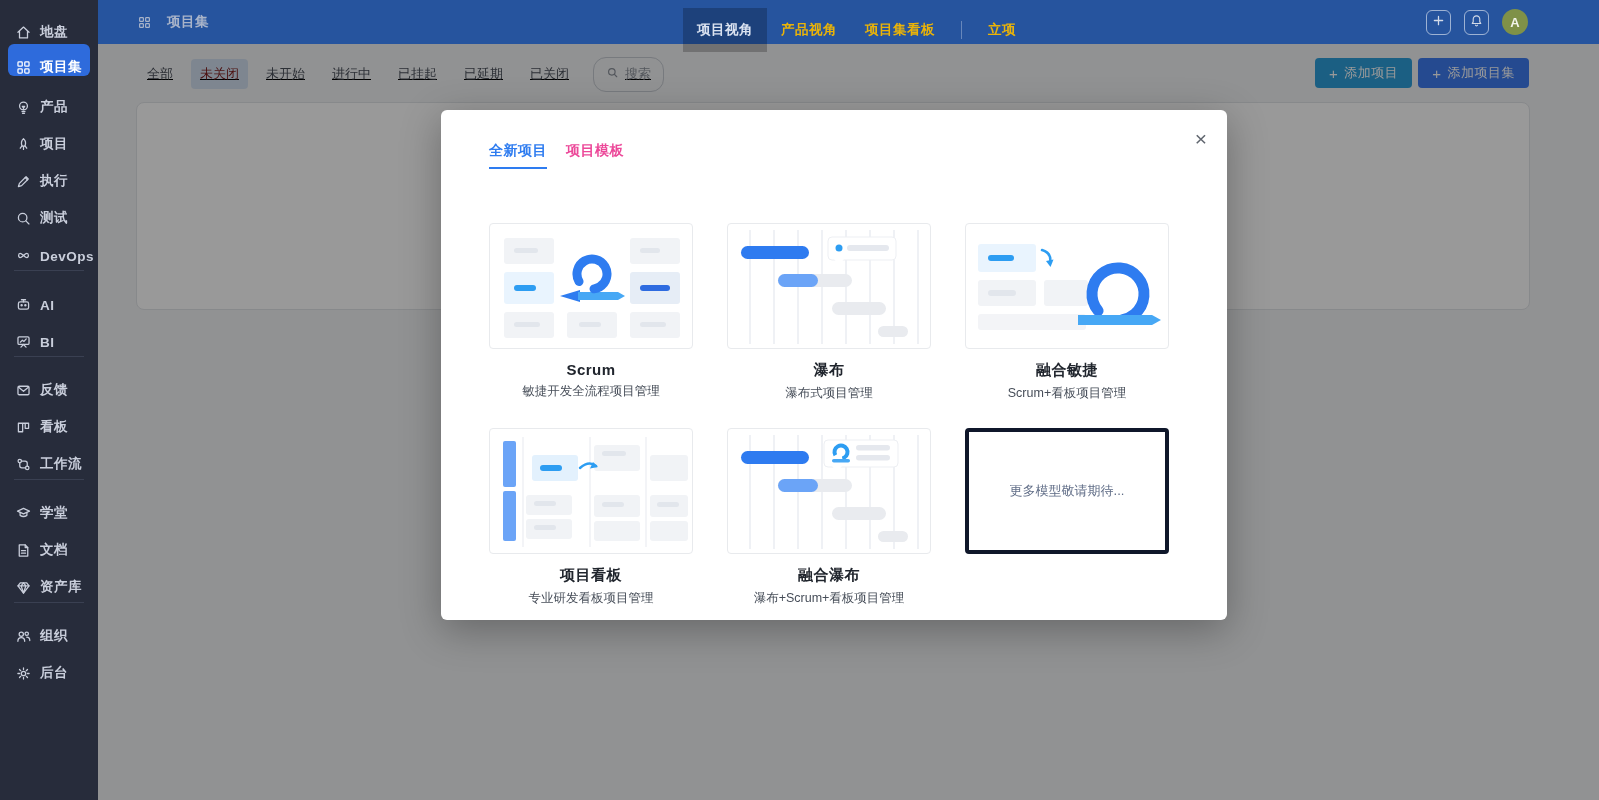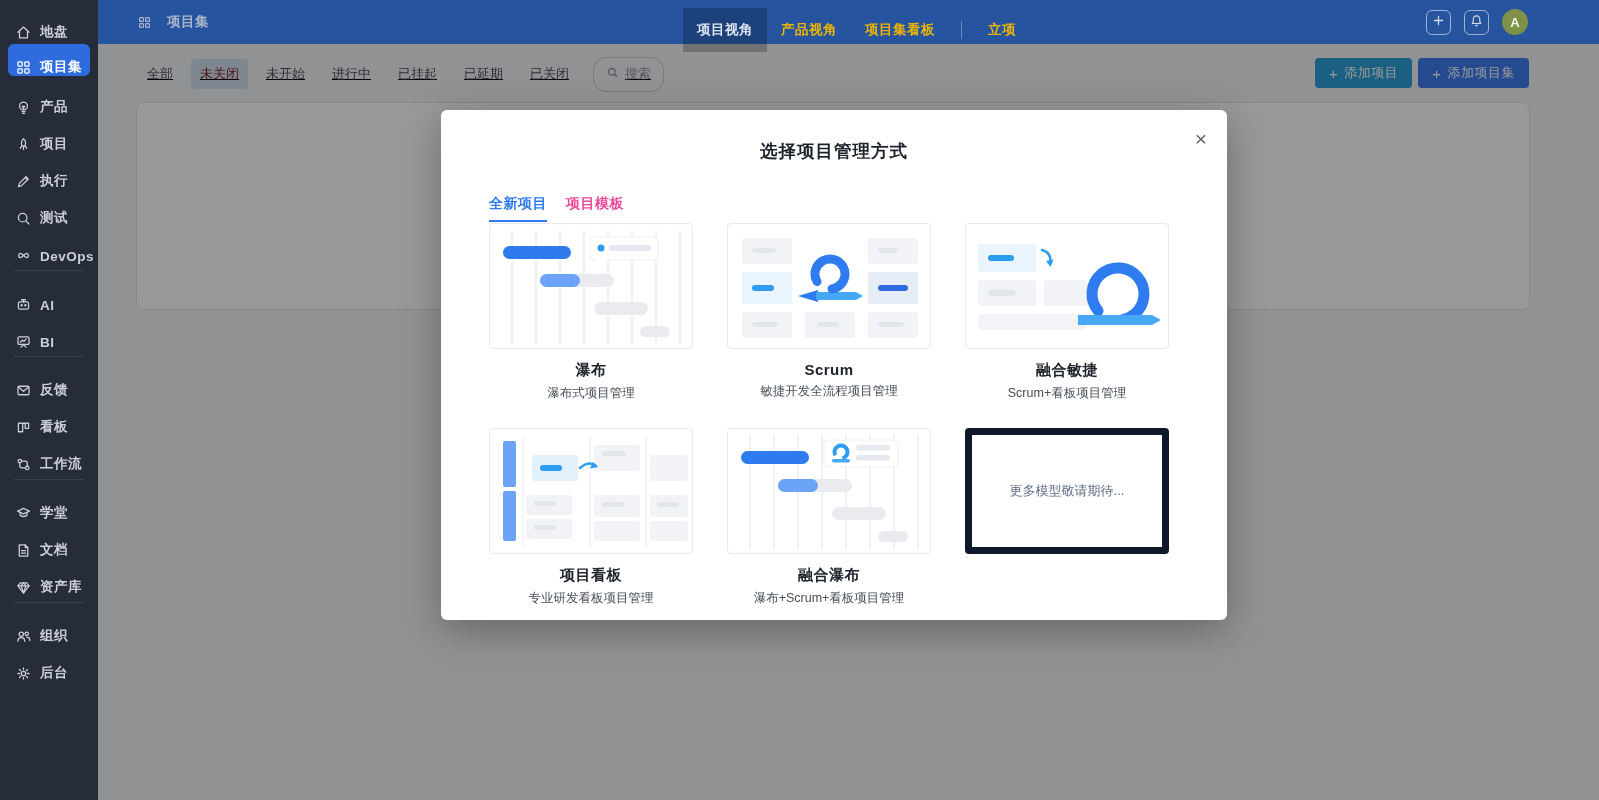--- a/index.html
+++ b/index.html
@@ -49,21 +49,21 @@
   .modal-title { margin-top:29px; text-align:center; font-size:17.5px; font-weight:700; color:#1E232B; letter-spacing:1px; }
   .modal-tabs { display:flex; gap:19px; margin:32px 0 0 48px; }
   .m-tab { font-size:14px; font-weight:700; color:#ec4899; cursor:pointer; padding-bottom:7px; border-bottom:2.5px solid transparent; letter-spacing:.5px; }
   .m-tab.active { color:#2E7CF0; border-bottom-color:#2E7CF0; }
   .cards { position:absolute; left:48px; top:113px; display:grid; grid-template-columns:repeat(3,204px); column-gap:34px; row-gap:26px; }
   .card-cell { cursor:pointer; }
   .illus { width:204px; height:126px; border:1px solid #E8EAED; border-radius:4px; background:#FFFFFF; overflow:hidden; }
   .illus svg { display:block; }
   .card-title { text-align:center; margin-top:12px; font-size:15px; font-weight:700; color:#20252D; letter-spacing:.5px; }
   .card-desc { text-align:center; margin-top:5px; font-size:12.5px; color:#474E59; }
-  .more-card { width:204px; height:126px; border:7px solid #0f172a; border-radius:4px; display:flex; align-items:center; justify-content:center; color:#5F6C86; font-size:13px; cursor:default; }
+  .more-card { width:204px; height:126px; border:4px solid #0f172a; border-radius:4px; display:flex; align-items:center; justify-content:center; color:#5F6C86; font-size:13px; cursor:default; }
 </style>
 </head>
 <body>
 
 <aside class="sidebar">
   <div id="sidebar-list">
       <div class="side-item">
         <span class="side-icon">
           <svg viewBox="0 0 20 20" width="17" height="17" fill="none" stroke="currentColor" stroke-width="1.5" stroke-linecap="round" stroke-linejoin="round">
             <path d="M3.5 9.8 L10 3.6 L16.5 9.8"></path>
@@ -294,48 +294,25 @@
       <span>添加项目集</span>
     </button>
   </div>
   <div class="empty-panel"></div>
 </main>
 
 <div class="scrim"></div>
 
 <div class="modal">
   <div class="modal-close">×</div>
-  <div class="modal-title">选择项目管理方式</div>
   <div class="modal-tabs" id="modal-tabs">
       <div class="m-tab active">全新项目</div>
       <div class="m-tab">项目模板</div>
     </div>
   <div class="cards" id="modal-cards">
-      <div class="card-cell">
-        <div class="illus">
-          <svg viewBox="0 0 204 126" width="204" height="126">
-   <g stroke="#EFF1F5" stroke-width="2">
-              <path d="M22 6 V120 M46 6 V120 M70 6 V120 M94 6 V120 M118 6 V120 M142 6 V120 M166 6 V120 M190 6 V120"></path>
-            </g>
-   <rect x="13" y="22" width="68" height="13" rx="6.5" fill="#2E7BF0"></rect>
-   <rect x="50" y="50" width="74" height="13" rx="6.5" fill="#E9EBEF"></rect>
-   <rect x="50" y="50" width="40" height="13" rx="6.5" fill="#6BA4F7"></rect>
-   <rect x="104" y="78" width="54" height="13" rx="6.5" fill="#E9EBEF"></rect>
-   <rect x="150" y="102" width="30" height="11" rx="5.5" fill="#E9EBEF"></rect>
-   <g>
-              <rect x="100" y="13" width="68" height="23" rx="4" fill="#FFFFFF" stroke="#EDEFF3"></rect>
-              <path d="M106 35 l5 6 5-6 Z" fill="#FFFFFF"></path>
-              <circle cx="111" cy="24" r="3.5" fill="#2D9DF2"></circle>
-              <rect x="119" y="21" width="42" height="6" rx="3" fill="#E5E8EE"></rect>
-            </g>
- </svg>
-        </div>
-        <div class="card-title">瀑布</div>
-        <div class="card-desc">瀑布式项目管理</div>
-      </div>
       <div class="card-cell">
         <div class="illus">
           <svg viewBox="0 0 204 126" width="204" height="126">
    <rect x="14" y="14" width="50" height="26" rx="3" fill="#F1F3F6"></rect>
             <rect x="24" y="24" width="24" height="5" rx="2.5" fill="#E2E6EC"></rect>
    <rect x="140" y="14" width="50" height="26" rx="3" fill="#F1F3F6"></rect>
             <rect x="150" y="24" width="20" height="5" rx="2.5" fill="#E2E6EC"></rect>
    <rect x="14" y="48" width="50" height="32" rx="3" fill="#E9F4FE"></rect>
             <rect x="24" y="61" width="22" height="6" rx="3" fill="#2D9DF2"></rect>
    <rect x="140" y="48" width="50" height="32" rx="3" fill="#E6EDF6"></rect>
@@ -346,20 +323,42 @@
             <rect x="89" y="98" width="22" height="5" rx="2.5" fill="#E2E6EC"></rect>
    <rect x="140" y="88" width="50" height="26" rx="3" fill="#F1F3F6"></rect>
             <rect x="150" y="98" width="26" height="5" rx="2.5" fill="#E2E6EC"></rect>
    <path d="M70 72 L90 66 L90 78 Z" fill="#2E7CF0"></path>
    <path d="M88 68 H128 l7 4 -7 4 H88 Z" fill="#47A8F5"></path>
    <circle cx="102" cy="50" r="15" fill="none" stroke="#2E7CF0" stroke-width="9" stroke-linecap="round" stroke-dasharray="76 19" transform="rotate(150 102 50)"></circle>
  </svg>
         </div>
         <div class="card-title">Scrum</div>
         <div class="card-desc">敏捷开发全流程项目管理</div>
+      </div>
+      <div class="card-cell">
+        <div class="illus">
+          <svg viewBox="0 0 204 126" width="204" height="126">
+   <g stroke="#EFF1F5" stroke-width="2">
+              <path d="M22 6 V120 M46 6 V120 M70 6 V120 M94 6 V120 M118 6 V120 M142 6 V120 M166 6 V120 M190 6 V120"></path>
+            </g>
+   <rect x="13" y="22" width="68" height="13" rx="6.5" fill="#2E7BF0"></rect>
+   <rect x="50" y="50" width="74" height="13" rx="6.5" fill="#E9EBEF"></rect>
+   <rect x="50" y="50" width="40" height="13" rx="6.5" fill="#6BA4F7"></rect>
+   <rect x="104" y="78" width="54" height="13" rx="6.5" fill="#E9EBEF"></rect>
+   <rect x="150" y="102" width="30" height="11" rx="5.5" fill="#E9EBEF"></rect>
+   <g>
+              <rect x="100" y="13" width="68" height="23" rx="4" fill="#FFFFFF" stroke="#EDEFF3"></rect>
+              <path d="M106 35 l5 6 5-6 Z" fill="#FFFFFF"></path>
+              <circle cx="111" cy="24" r="3.5" fill="#2D9DF2"></circle>
+              <rect x="119" y="21" width="42" height="6" rx="3" fill="#E5E8EE"></rect>
+            </g>
+ </svg>
+        </div>
+        <div class="card-title">瀑布</div>
+        <div class="card-desc">瀑布式项目管理</div>
       </div>
       <div class="card-cell">
         <div class="illus">
           <svg viewBox="0 0 204 126" width="204" height="126">
    <rect x="12" y="20" width="58" height="28" rx="3" fill="#E9F4FE"></rect>
             <rect x="22" y="31" width="26" height="6" rx="3" fill="#2D9DF2"></rect>
    <path d="M76 26 q10 3 8 13" stroke="#2D9DF2" stroke-width="2.5" fill="none" stroke-linecap="round"></path>
             <path d="M80 37 l4.5 6 3-7.5 Z" fill="#2D9DF2"></path>
    <rect x="12" y="56" width="58" height="26" rx="3" fill="#F1F3F6"></rect>
             <rect x="22" y="66" width="28" height="6" rx="3" fill="#E2E6EC"></rect>

